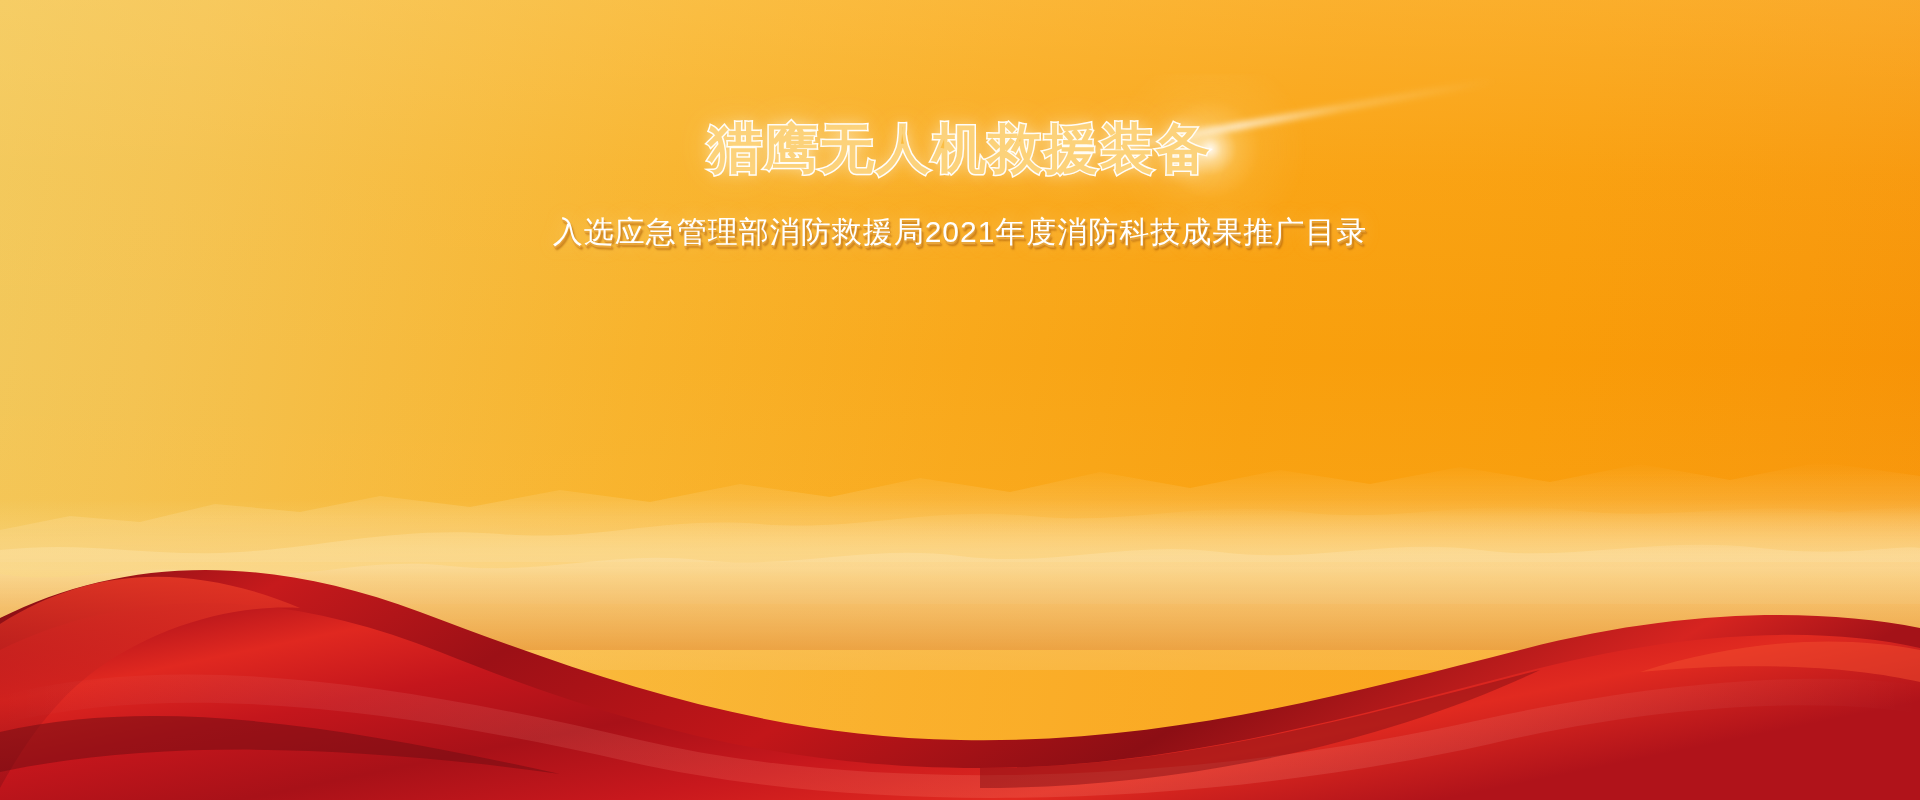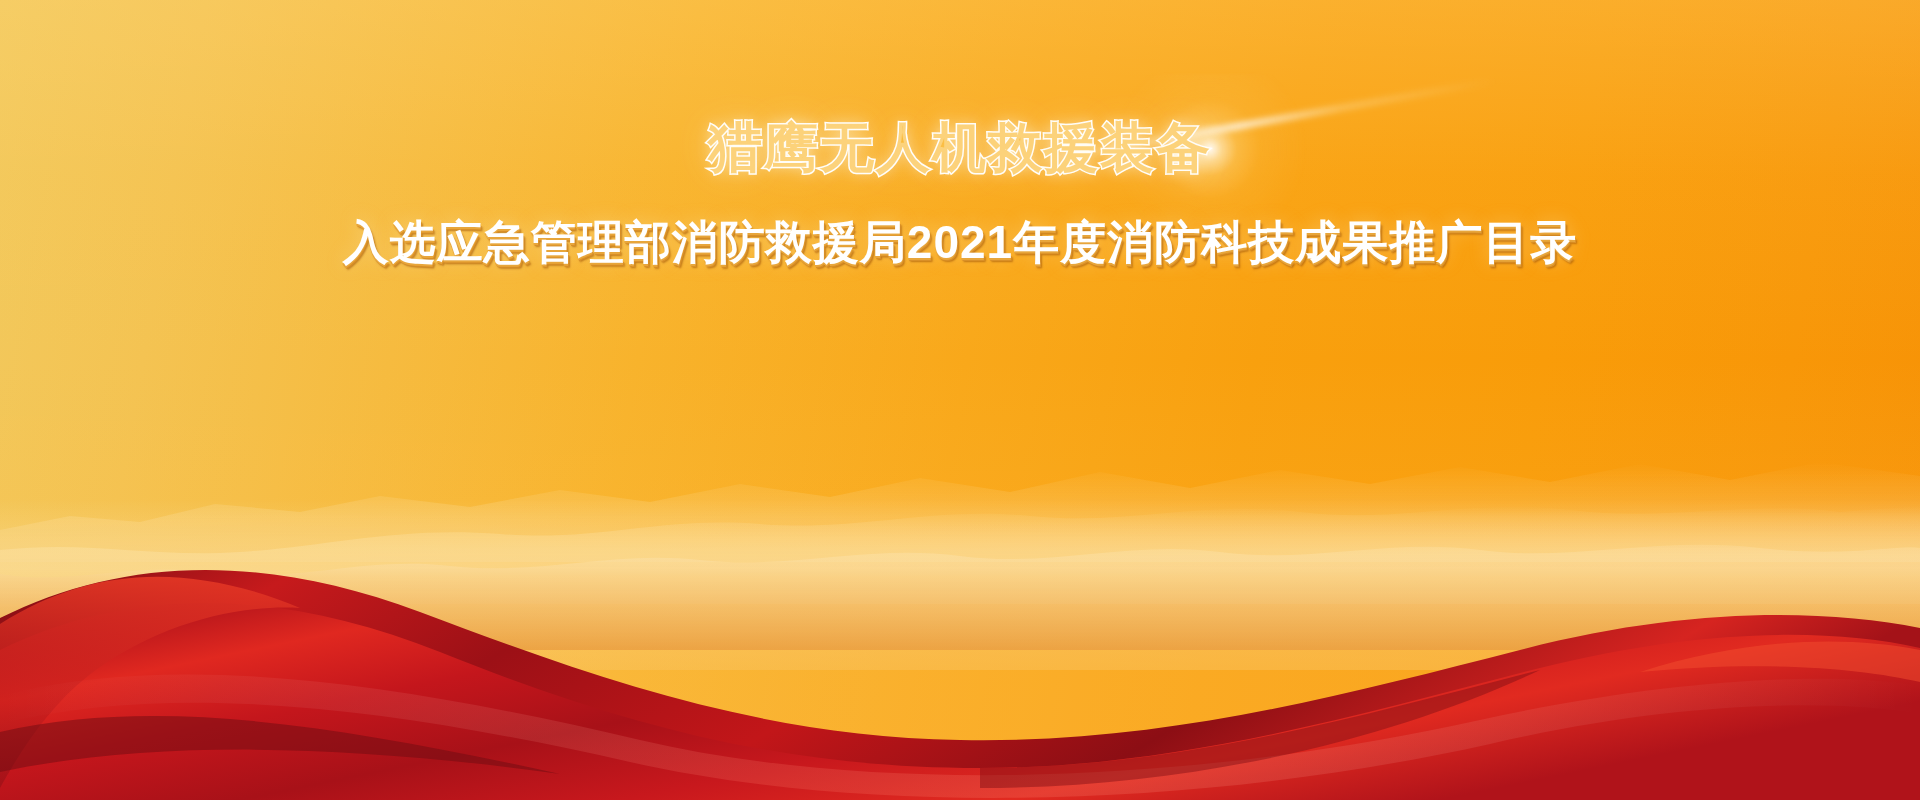--- a/index.html
+++ b/index.html
@@ -63,21 +63,20 @@
     font-weight:700;
     letter-spacing:2px;
     line-height:1;
     color:rgba(250,175,20,0.55);
     -webkit-text-stroke:3px #FFFFFF;
     paint-order: stroke fill;
     text-shadow:
        0 0 14px rgba(255,255,255,0.55),
        0 0 34px rgba(255,240,190,0.45);
     z-index:3;
-    font-family:Liberation Serif, serif;
   }
 
   
   .flare{
     position:absolute;
     left:58%; top:4px;
     width:300px; height:150px;
     transform:translate(-18%,-28%);
     pointer-events:none;
     z-index:2;
@@ -102,22 +101,22 @@
       rgba(255,250,225,0.30) 70%,
       rgba(255,255,255,0) 100%);
     filter:blur(3px);
     z-index:2;
     pointer-events:none;
   }
 
   .sub-lines{ margin-top:28px; }
 
   .sub-line{
-    font-size:46px;
-    font-weight:700;
+    font-size:30px;
+    font-weight:400;
     letter-spacing:1px;
     line-height:1.32;
     color:#FFFFFF;
     text-shadow:
       0 2px 0 #E8A63B,
       1px 3px 0 #D98F27,
       2px 4px 2px rgba(150,72,0,0.55),
       0 0 18px rgba(255,244,210,0.35);
   }
 

